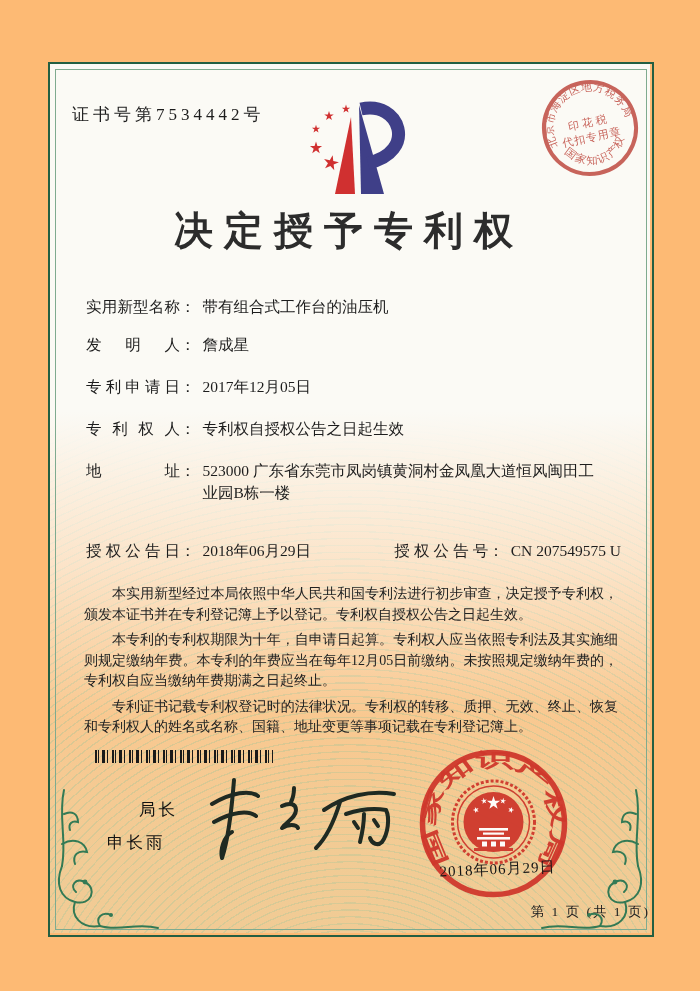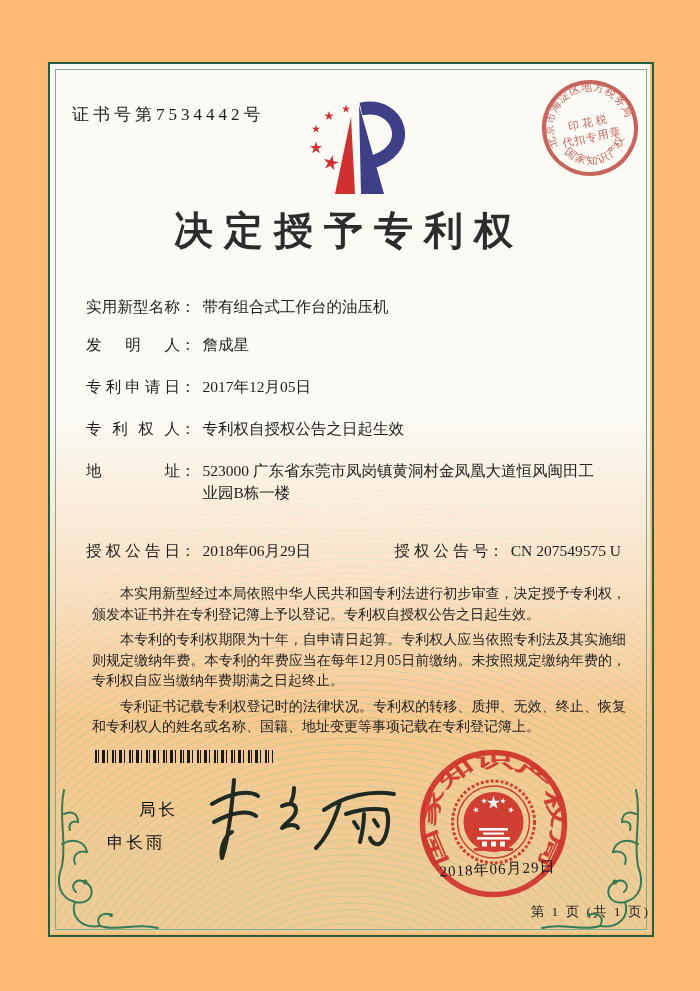--- a/index.html
+++ b/index.html
@@ -60,21 +60,21 @@
     vertical-align:top;
   }
   .fcolon{vertical-align:top;margin-right:7px;}
   .fvalue{display:inline-block;width:406px;vertical-align:top;}
   .grant-row{display:flex;justify-content:space-between;line-height:22px;margin-top:36px;}
   .grant-row .half{white-space:nowrap;}
   .grant-row .half .fvalue{width:auto;}
   
   .body-text{
     position:absolute;left:84px;top:584px;width:534px;
-    font-size:14px;line-height:20.5px;color:#222;text-align:justify;margin-left:8px;
+    font-size:14px;line-height:20.5px;color:#222;text-align:justify;
   }
   .body-text p{margin:0 0 5px 0;text-indent:2em;}
   
   .barcode{
     position:absolute;left:95px;top:750px;width:178px;height:13px;z-index:5;
     background:repeating-linear-gradient(90deg,
       #1a1a1a 0 2px, transparent 2px 3px,
       #1a1a1a 3px 4px, transparent 4px 7px,
       #1a1a1a 7px 10px, transparent 10px 12px,
       #1a1a1a 12px 13px, transparent 13px 17px);

